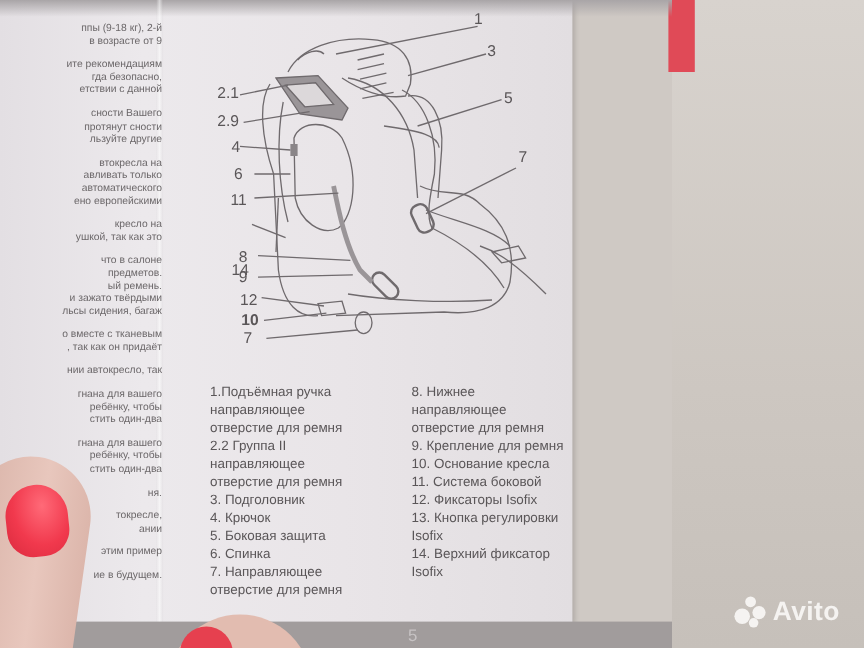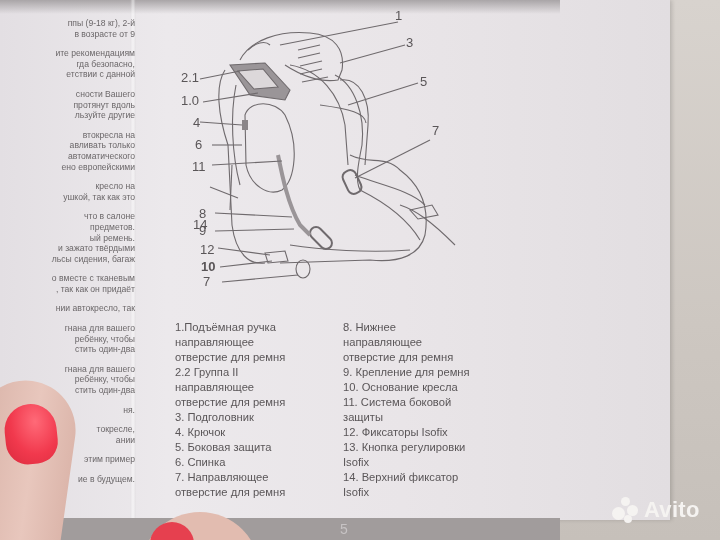--- a/index.html
+++ b/index.html
@@ -12,21 +12,21 @@
   .table-surface {
     position:absolute; left:560px; top:0; width:160px; height:540px;
     background:linear-gradient(180deg,#d8d3ce 0%,#cdc7c1 60%,#c6c0ba 100%);
   }
   .red-strip {
     position:absolute; left:557px; top:0; width:22px; height:60px;
     background:#e04a57;
   }
   
   .page {
-    position:absolute; left:0; top:0; width:670px; height:520px;
+    position:absolute; left:0; top:0; width:477px; height:520px;
     background:linear-gradient(90deg,#e3dfe3 0%,#ece9ec 25%,#e9e5e8 60%,#e2dee1 100%);
     box-shadow:2px 0 4px rgba(0,0,0,0.15);
   }
   .page-top-shadow {
     position:absolute; left:0; top:0; width:560px; height:14px;
     background:linear-gradient(180deg,#a9a5a7 0%,rgba(200,196,198,0) 100%);
   }
   .fold {
     position:absolute; left:130px; top:0; width:6px; height:520px;
     background:linear-gradient(90deg,rgba(0,0,0,0.02),rgba(255,255,255,0.5),rgba(0,0,0,0.03));
@@ -98,21 +98,21 @@
         <span class="line">ппы (9-18 кг), 2-й</span>
         <span class="line">в возрасте от 9</span>
       </div>
       <div class="para">
         <span class="line">ите рекомендациям</span>
         <span class="line">гда безопасно,</span>
         <span class="line">етствии с данной</span>
       </div>
       <div class="para">
         <span class="line">сности Вашего</span>
-        <span class="line">протянут вдоль</span>
+        <span class="line">протянут сности</span>
         <span class="line">льзуйте другие</span>
       </div>
       <div class="para">
         <span class="line">втокресла на</span>
         <span class="line">авливать только</span>
         <span class="line">автоматического</span>
         <span class="line">ено европейскими</span>
       </div>
       <div class="para">
         <span class="line">кресло на</span>
@@ -211,21 +211,21 @@
     <line x1="45" y1="226" x2="124" y2="224"></line>
     <line x1="48" y1="243" x2="100" y2="250"></line>
     <line x1="50" y1="262" x2="102" y2="256"></line>
     <line x1="52" y1="277" x2="128" y2="270"></line>
   </svg>
 
   <span class="callout" style="left:395px;top:8px;">1</span>
   <span class="callout" style="left:406px;top:35px;">3</span>
   <span class="callout" style="left:181px;top:70px;">2.1</span>
   <span class="callout" style="left:420px;top:74px;">5</span>
-  <span class="callout" style="left:181px;top:93px;">1.0</span>
+  <span class="callout" style="left:181px;top:93px;">2.9</span>
   <span class="callout" style="left:193px;top:115px;">4</span>
   <span class="callout" style="left:432px;top:123px;">7</span>
   <span class="callout" style="left:195px;top:137px;">6</span>
   <span class="callout" style="left:192px;top:159px;">11</span>
   <span class="callout" style="left:193px;top:181px;margin-top:36px;">14</span>
   <span class="callout" style="left:199px;top:206px;">8</span>
   <span class="callout" style="left:199px;top:223px;">9</span>
   <span class="callout" style="left:200px;top:242px;">12</span>
   <span class="callout" style="left:201px;top:259px;font-weight:bold;">10</span>
   <span class="callout" style="left:203px;top:274px;">7</span>
@@ -244,21 +244,20 @@
       <span class="item">7. Направляющее</span>
       <span class="sub">отверстие для ремня</span>
     </div>
   <div class="legend" style="left:343px;top:308px;" id="legend2">
       <span class="item">8. Нижнее</span>
       <span class="sub">направляющее</span>
       <span class="sub">отверстие для ремня</span>
       <span class="item">9.  Крепление для ремня</span>
       <span class="item">10. Основание кресла</span>
       <span class="item">11. Система боковой</span>
-      <span class="sub">защиты</span>
       <span class="item">12.  Фиксаторы  Isofix</span>
       <span class="item">13.  Кнопка регулировки</span>
       <span class="sub">Isofix</span>
       <span class="item">14.  Верхний  фиксатор</span>
       <span class="sub">Isofix</span>
     </div>
 </div>
 
 <div class="bottom-band"></div>
 <span class="page-number">5</span>

